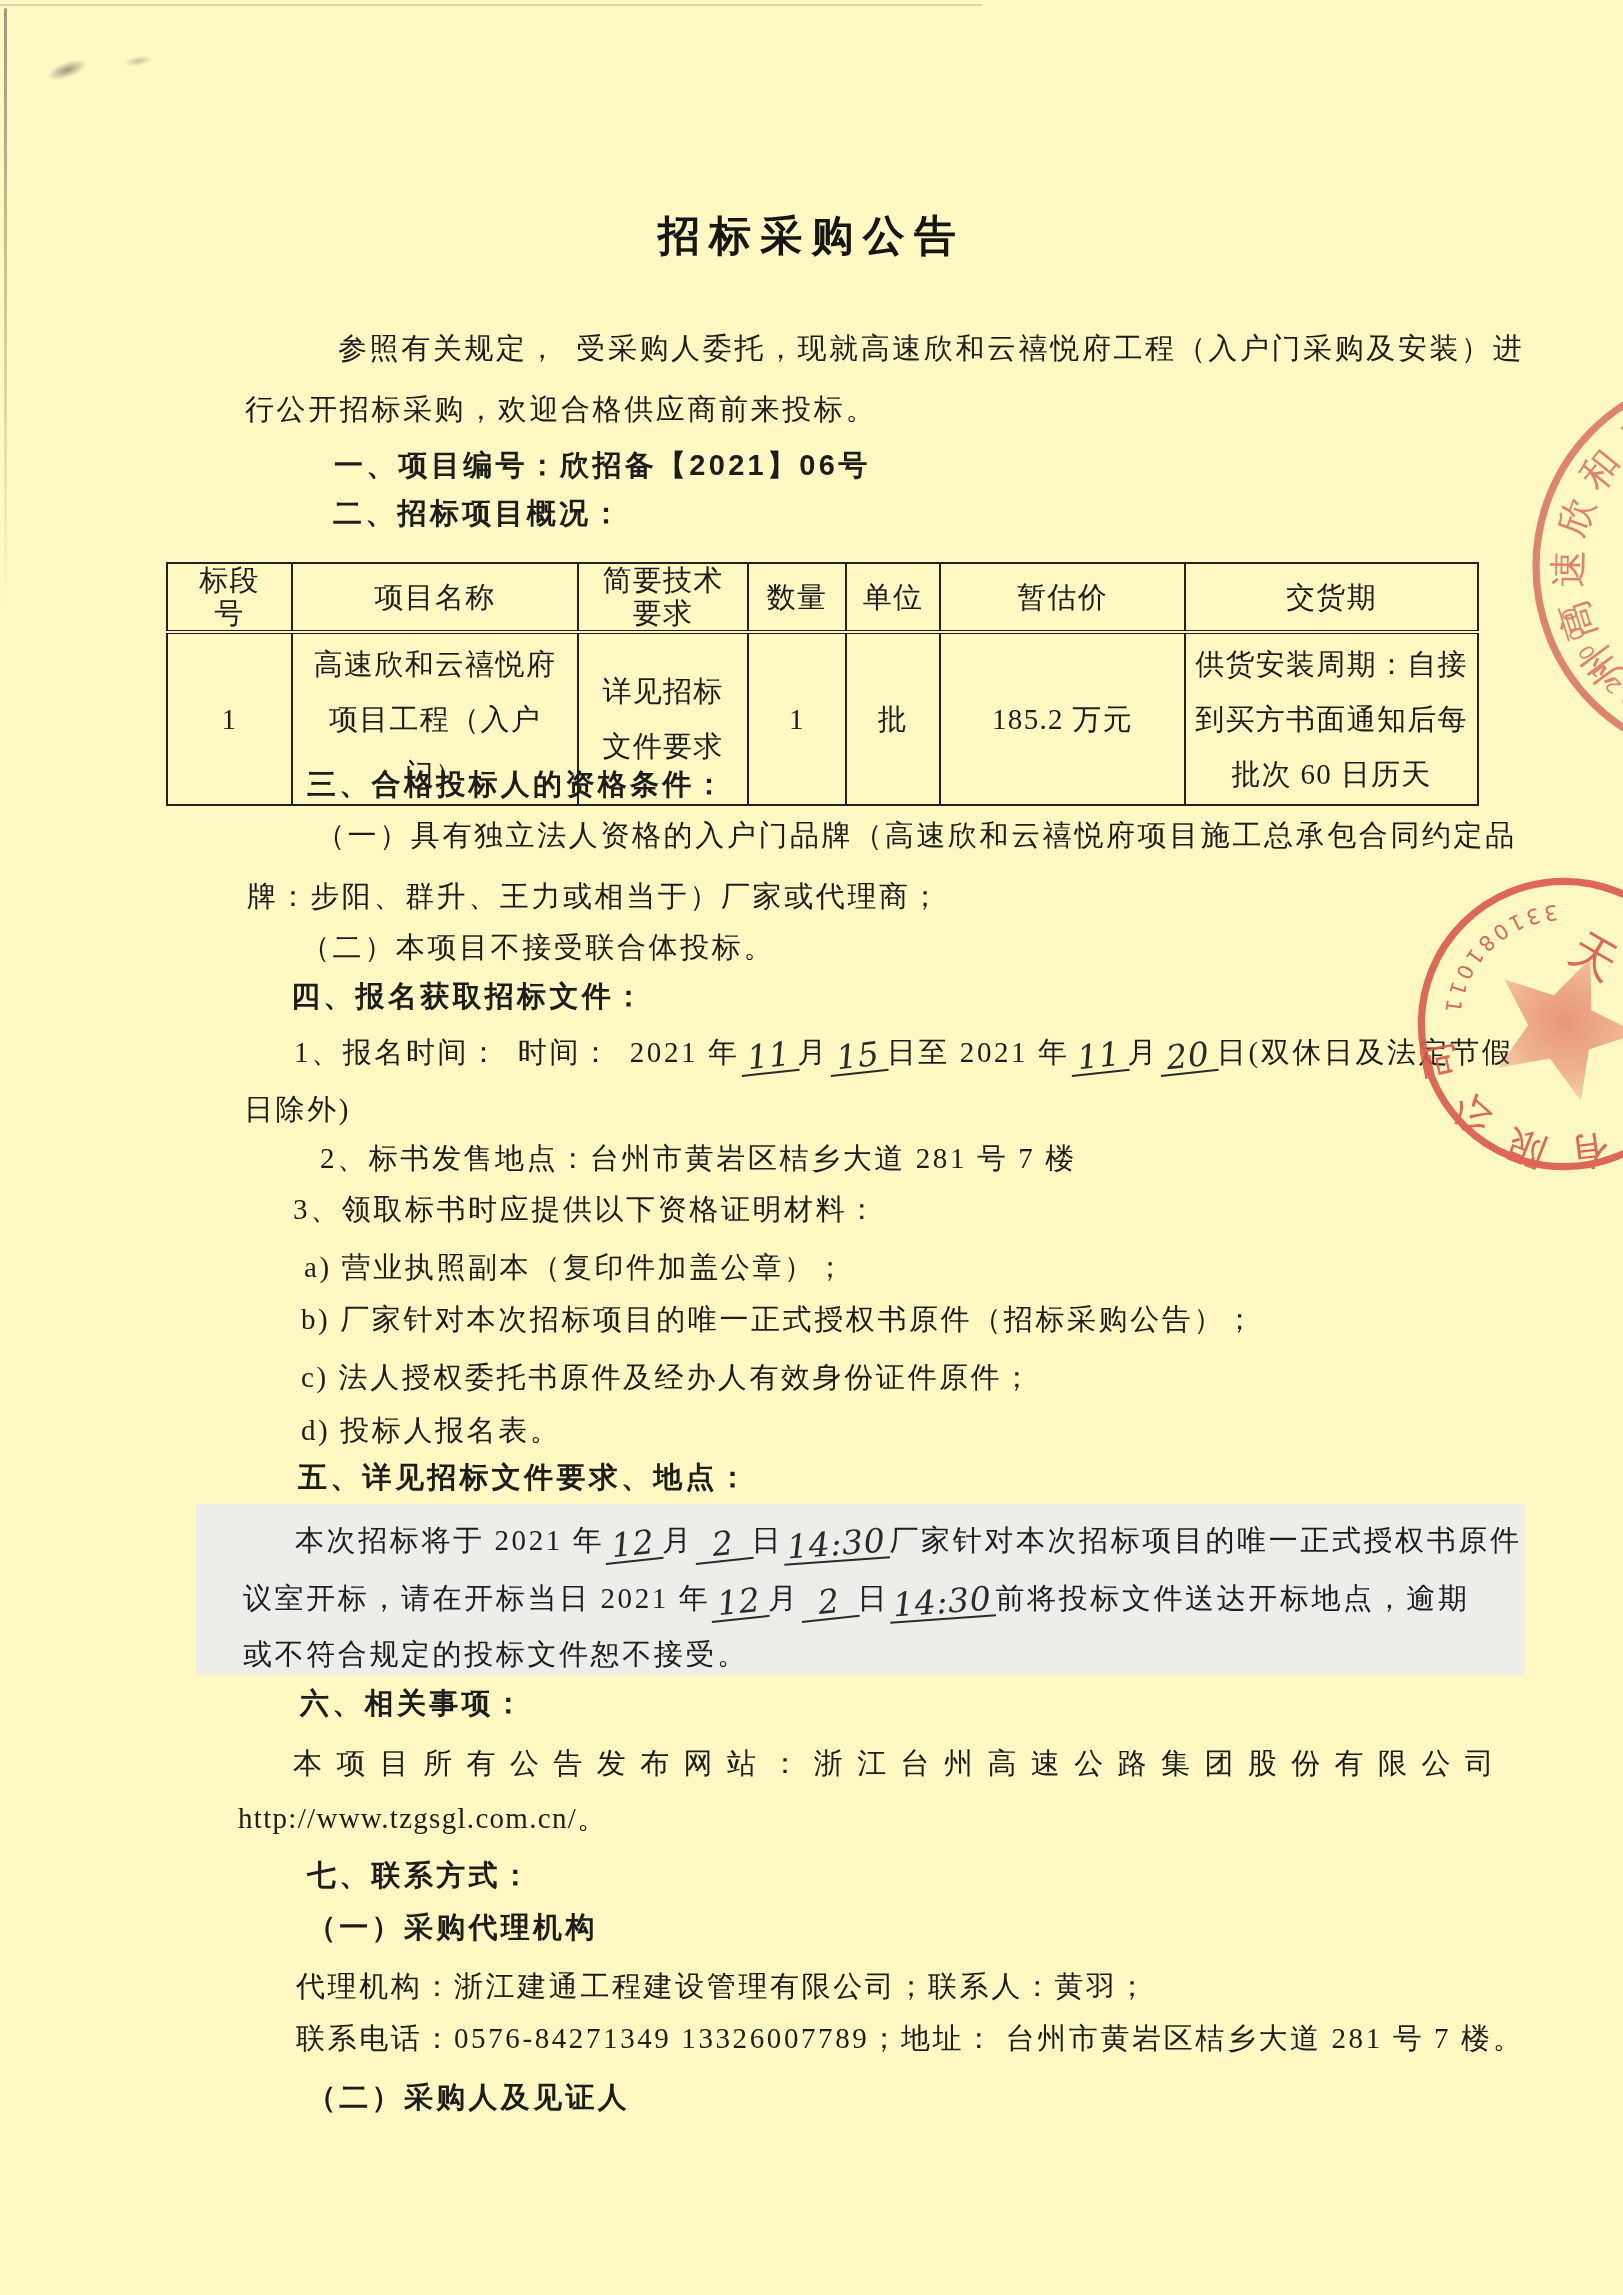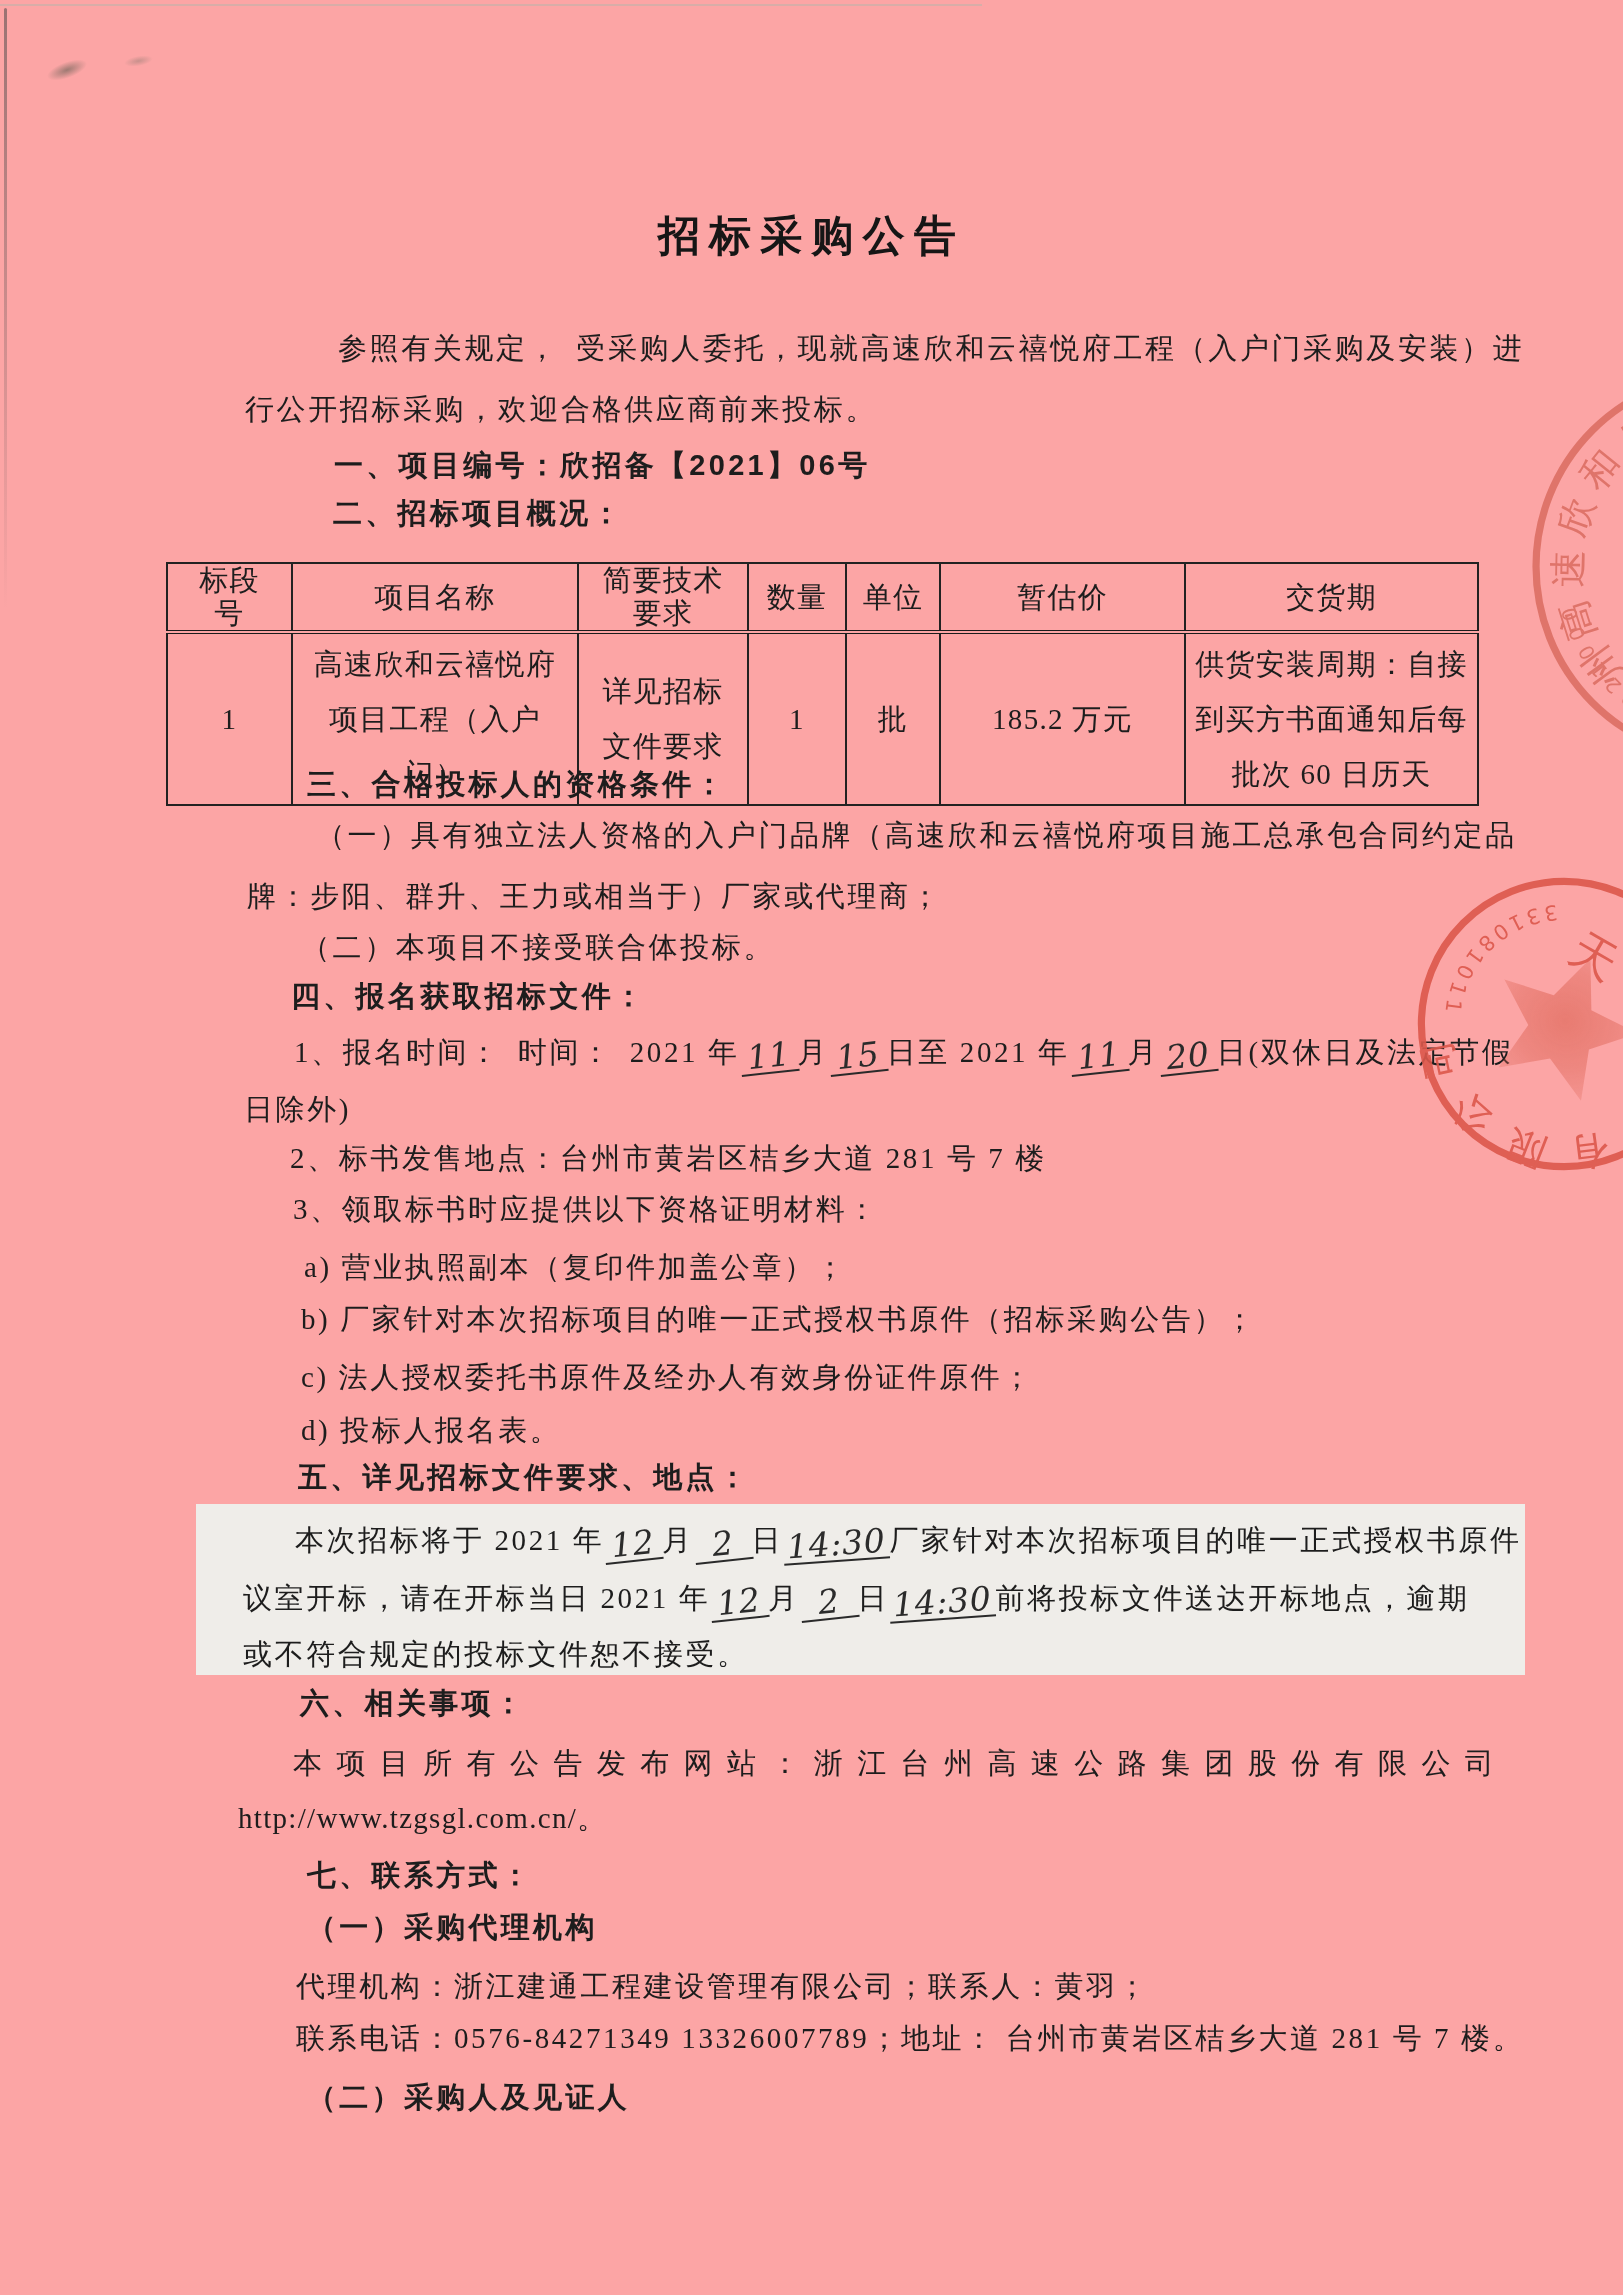--- a/index.html
+++ b/index.html
@@ -1,16 +1,16 @@
 <!DOCTYPE html>
 <html style="font-size:10.5px"><head>
 <meta charset="utf-8">
 <style>
   html,body{margin:0;padding:0;background:#e9e7e2;}
-  #page{position:relative;width:1623px;height:2295px;background:#fca5a5;overflow:hidden;
+  #page{position:relative;width:1623px;height:2295px;background:#fef9c3;overflow:hidden;
         font-family:"Liberation Serif","DejaVu Serif",serif;color:#1d1d1d;}
   .ln{position:absolute;white-space:nowrap;font-size:29px;letter-spacing:2.6px;line-height:43px;z-index:2;}
   .bold{font-family:"Liberation Sans","DejaVu Sans",sans-serif;font-weight:700;letter-spacing:3.3px;}
   #doc-title{position:absolute;top:208px;left:0;width:100%;text-align:center;
         font-family:"Liberation Sans","DejaVu Sans",sans-serif;font-weight:700;
         font-size:42px;letter-spacing:9.2px;color:#161616;z-index:2;}
   
   .hw{display:inline-block;font-family:"DejaVu Serif",serif;font-style:italic;font-weight:500;
       font-size:33px;letter-spacing:0.7px;color:#2b2b2b;text-align:center;line-height:33px;
       border-bottom:2px solid #2a2a2a;min-width:50px;padding:0 3.9px;transform:rotate(-6deg);
@@ -98,21 +98,21 @@
   <div class="ln bold" style="left:307px;top:763px;">三、合格投标人的资格条件：</div>
   <div class="ln" style="left:316px;top:814px;">（一）具有独立法人资格的入户门品牌（高速欣和云禧悦府项目施工总承包合同约定品</div>
   <div class="ln" style="left:247px;top:875px;">牌：步阳、群升、王力或相当于）厂家或代理商；</div>
   <div class="ln" style="left:301px;top:926px;">（二）本项目不接受联合体投标。</div>
 
   <div class="ln bold" style="left:291px;top:975px;">四、报名获取招标文件：</div>
   <div class="ln" style="left:294px;top:1031px;">
     <span>1、报名时间： 时间： 2021 年</span><span class="hw">11</span><span>月</span><span class="hw">15</span><span>日至 2021 年</span><span class="hw">11</span><span>月</span><span class="hw">20</span><span>日(双休日及法定节假</span>
   </div>
   <div class="ln" style="left:244px;top:1088px;">日除外)</div>
-  <div class="ln" style="left:290px;top:1137px;text-align:right;">2、标书发售地点：台州市黄岩区桔乡大道 281 号 7 楼</div>
+  <div class="ln" style="left:320px;top:1137px;text-align:right;">2、标书发售地点：台州市黄岩区桔乡大道 281 号 7 楼</div>
   <div class="ln" style="left:293px;top:1188px;">3、领取标书时应提供以下资格证明材料：</div>
   <div class="ln" style="left:304px;top:1246px;">a) 营业执照副本（复印件加盖公章）；</div>
   <div class="ln" style="left:301px;top:1298px;">b) 厂家针对本次招标项目的唯一正式授权书原件（招标采购公告）；</div>
   <div class="ln" style="left:301px;top:1356px;">c) 法人授权委托书原件及经办人有效身份证件原件；</div>
   <div class="ln" style="left:301px;top:1409px;">d) 投标人报名表。</div>
 
   <div class="ln bold" style="left:298px;top:1456px;">五、详见招标文件要求、地点：</div>
   <div class="ln" style="left:295px;top:1519px;">
     <span>本次招标将于 2021 年</span><span class="hw">12</span><span>月</span><span class="hw">2</span><span>日</span><span class="hw wide">14:30</span><span>厂家针对本次招标项目的唯一正式授权书原件</span>
   </div>

